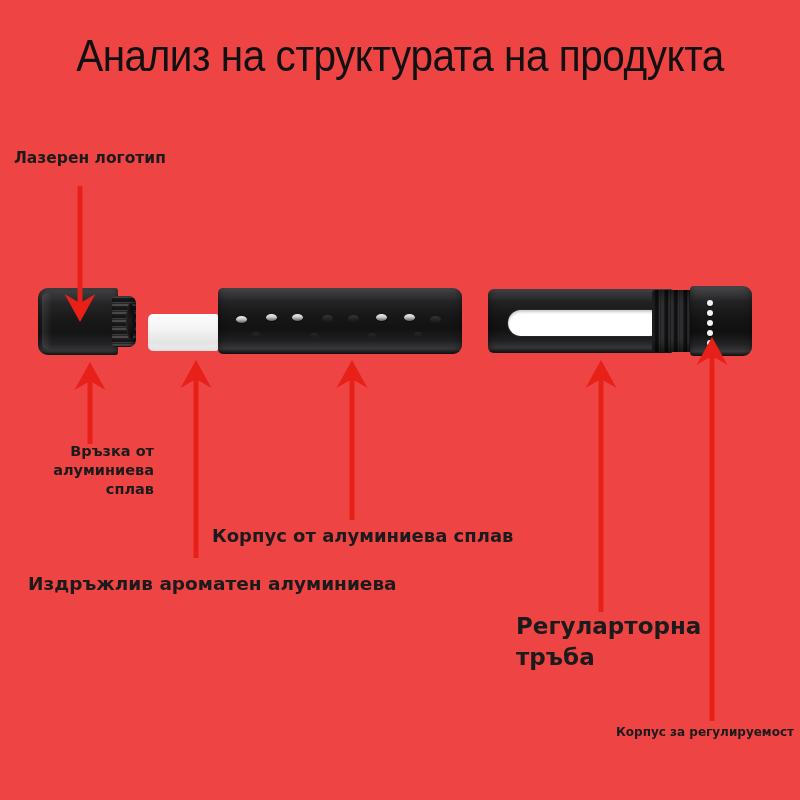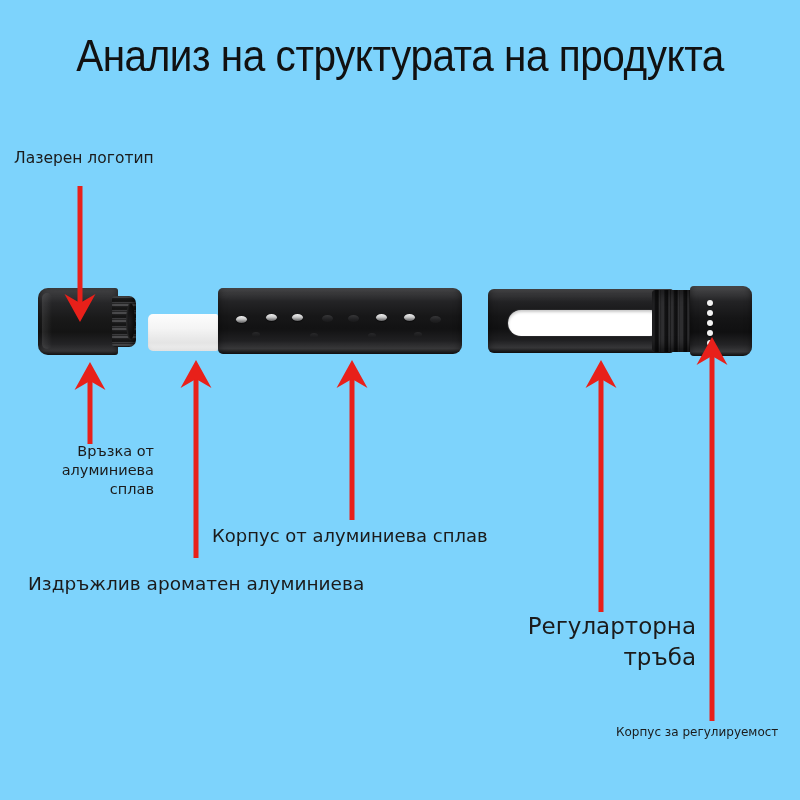--- a/index.html
+++ b/index.html
@@ -8,21 +8,21 @@
     background: #ffffff;
   }
   body {
     font-family: "DejaVu Sans", sans-serif;
     -webkit-font-smoothing: antialiased;
   }
   #stage {
     position: relative;
     width: 800px;
     height: 800px;
-    background: #7dd3fc;
+    background: #ef4444;
     overflow: hidden;
   }
 
   
   .title {
     position: absolute;
     left: 0;
     top: 28px;
     width: 800px;
     text-align: center;
@@ -35,28 +35,28 @@
     transform: scaleX(0.92);
     transform-origin: 50% 50%;
     white-space: nowrap;
   }
 
   
   .label {
     position: absolute;
     color: #1b1b1b;
     font-family: "DejaVu Sans", sans-serif;
-    font-weight: 400;
+    font-weight: 700;
     white-space: pre-line;
   }
   .label.l-laser     { left: 14px;  top: 148px; font-size: 15.5px; line-height: 20px; text-align: left; }
   .label.l-joint     { left: 24px;  top: 442px; width: 130px; font-size: 14.5px; line-height: 19px; text-align: right; }
   .label.l-body      { left: 212px; top: 524px; font-size: 18px;   line-height: 24px; text-align: right; }
   .label.l-core      { left: 28px;  top: 572px; font-size: 18.5px; line-height: 24px; text-align: left; }
-  .label.l-tube      { left: 516px; top: 611px; width: 180px; font-size: 23px; line-height: 31px; text-align: right; }
+  .label.l-tube      { left: 516px; top: 611px; width: 180px; font-size: 23px; line-height: 31px; text-align: left; }
   .label.l-scale     { left: 616px; top: 724px; font-size: 12px;   line-height: 16px; text-align: left; }
 
   
   .arrow { position: absolute; }
   .arrow svg { display: block; overflow: visible; }
 
   
   .part { position: absolute; }
 
   

